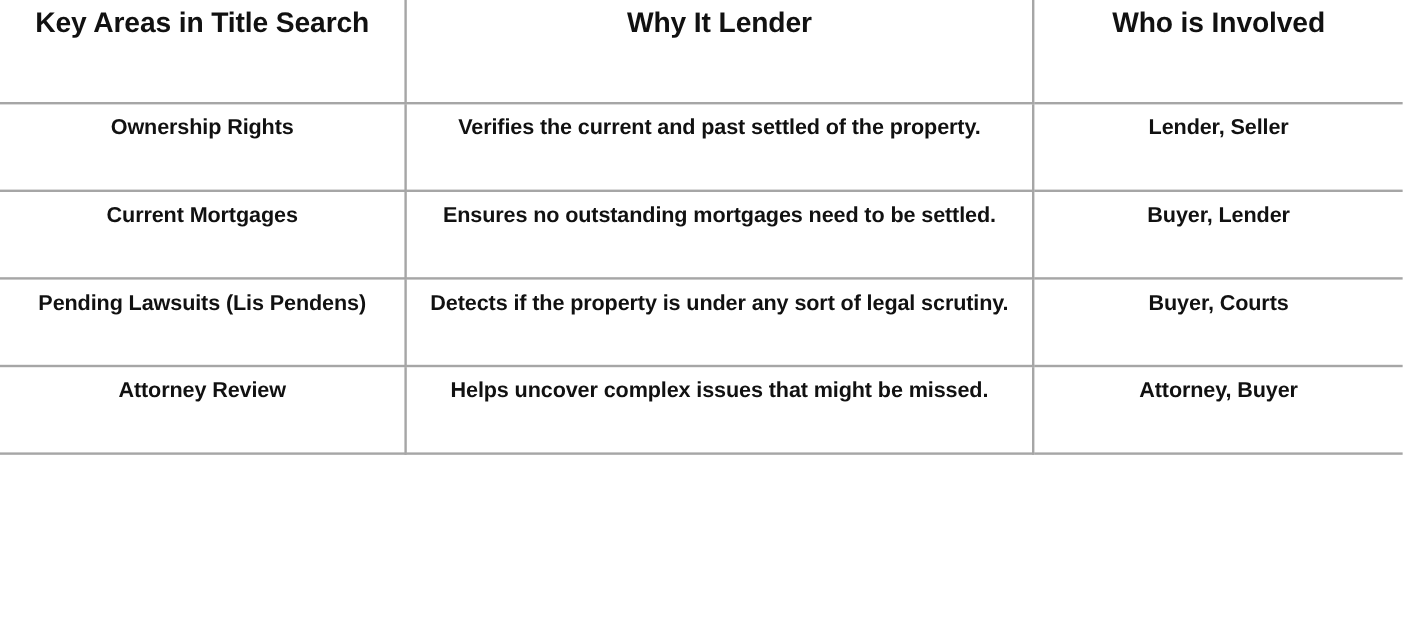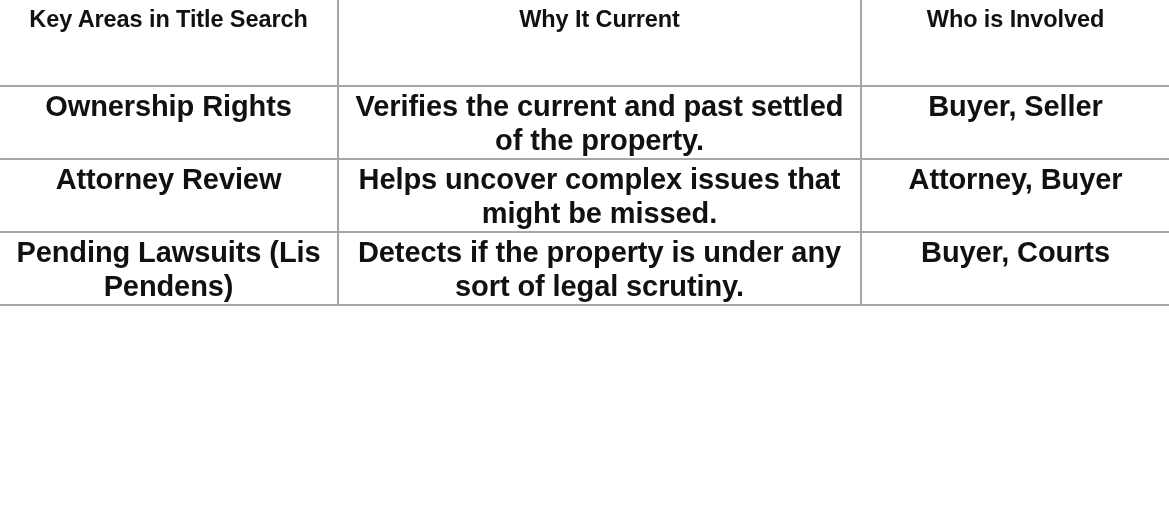--- a/index.html
+++ b/index.html
@@ -31,21 +31,21 @@
   table.title-search-table col.col-who   { width: 308px; }
 
   table.title-search-table th,
   table.title-search-table td {
     border: 2px solid #a6a6a6;
     padding: 2px 10px 0 10px;
     text-align: center;
     vertical-align: top;
     color: #111111;
     font-weight: bold;
-    font-size: 29px;
+    font-size: 18px;
     line-height: 34px;
     letter-spacing: -0.1px;
     word-wrap: break-word;
     overflow: hidden;
   }
   table.title-search-table tr.header-row th {
     height: 83px;
     font-size: 23.5px;
   }
   table.title-search-table tr.data-row td {
@@ -62,35 +62,40 @@
 <div class="table-wrap">
   <table class="title-search-table">
     <colgroup>
       <col class="col-key">
       <col class="col-why">
       <col class="col-who">
     </colgroup>
     <thead>
       <tr class="header-row">
         <th>Key Areas in Title Search</th>
-        <th>Why It Current</th>
+        <th>Why It Lender</th>
         <th>Who is Involved</th>
       </tr>
     </thead>
     <tbody>
       <tr class="data-row">
         <td>Ownership Rights</td>
         <td>Verifies the current and past settled of the property.</td>
-        <td>Buyer, Seller</td>
+        <td>Lender, Seller</td>
+      </tr>
+      <tr class="data-row">
+        <td>Current Mortgages</td>
+        <td>Ensures no outstanding mortgages need to be settled.</td>
+        <td>Buyer, Lender</td>
+      </tr>
+      <tr class="data-row">
+        <td>Pending Lawsuits (Lis Pendens)</td>
+        <td>Detects if the property is under any sort of legal scrutiny.</td>
+        <td>Buyer, Courts</td>
       </tr>
       <tr class="data-row">
         <td>Attorney Review</td>
         <td>Helps uncover complex issues that might be missed.</td>
         <td>Attorney, Buyer</td>
       </tr>
-      <tr class="data-row">
-        <td>Pending Lawsuits (Lis Pendens)</td>
-        <td>Detects if the property is under any sort of legal scrutiny.</td>
-        <td>Buyer, Courts</td>
-      </tr>
     </tbody>
   </table>
 </div>
 
 </body></html>

